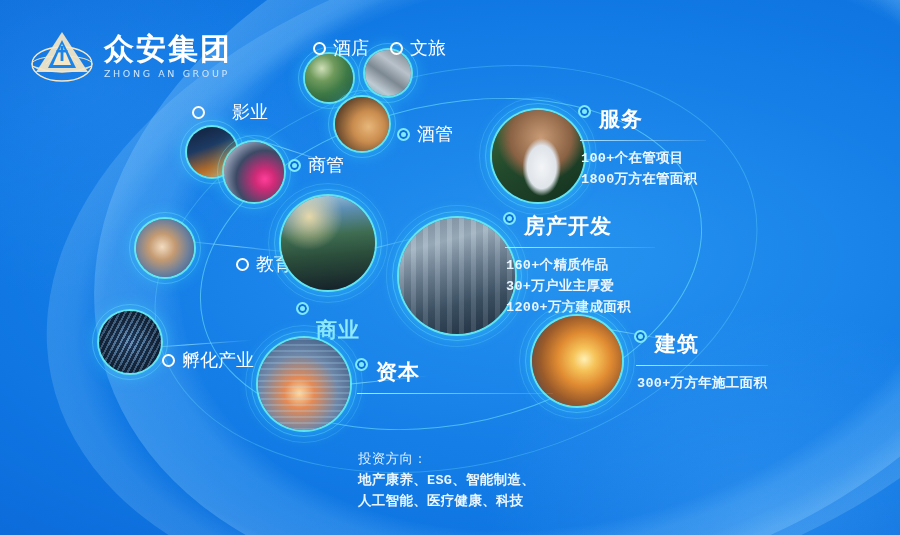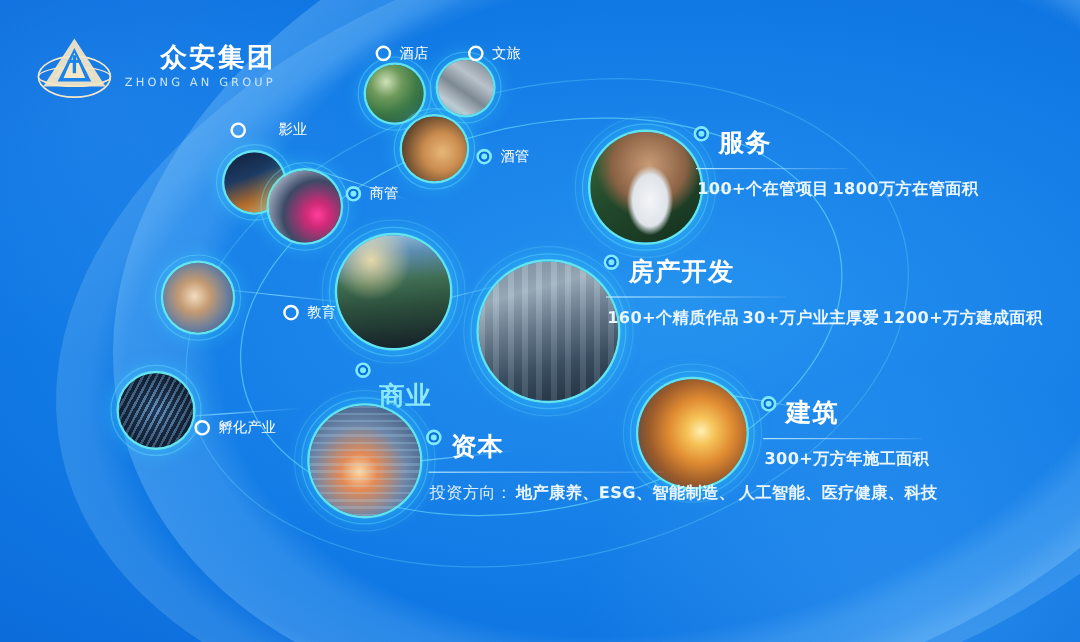--- a/index.html
+++ b/index.html
@@ -56,21 +56,21 @@
   }
   .connector{
     position:absolute;height:1px;pointer-events:none;
     background:linear-gradient(90deg, rgba(140,225,255,0) 0%, rgba(140,225,255,.75) 45%, rgba(140,225,255,0) 100%);
   }
 
   
   .logo{position:absolute;left:30px;top:26px;display:flex;align-items:center;gap:10px;}
   .logo-mark{width:64px;height:60px;flex:0 0 auto;}
   .logo-text{display:flex;flex-direction:column;line-height:1;}
-  .logo-cn{font-size:22px;font-weight:700;color:#ffffff;letter-spacing:2px;text-align:right;}
+  .logo-cn{font-size:30px;font-weight:700;color:#ffffff;letter-spacing:2px;}
   .logo-en{font-size:9.5px;color:#cfe6ff;letter-spacing:2.6px;margin-top:5px;}
 
   
   .node{position:absolute;border-radius:50%;overflow:visible;}
   .node .photo{
     position:absolute;inset:0;border-radius:50%;
     background-size:cover;background-position:center;
     box-shadow:0 0 0 2px rgba(110,240,235,.85), 0 0 16px 4px rgba(60,220,255,.45);
   }
   .node .halo{
@@ -80,34 +80,34 @@
   .node .halo.h1{inset:-7px;}
   .node .halo.h2{inset:-13px;border-color:rgba(130,235,255,.20);}
 
   
   .label{position:absolute;display:flex;align-items:center;gap:7px;white-space:nowrap;}
   .dot{
     width:9px;height:9px;border-radius:50%;flex:0 0 auto;
     border:2px solid #ffffff;background:transparent;
   }
   .dot.cyan{border-color:#7fe9ff;background:#7fe9ff;box-shadow:0 0 0 2px rgba(12,110,220,1) inset;}
-  .lbl-sm{font-size:12px;color:#ffffff;font-weight:500;}
+  .lbl-sm{font-size:18px;color:#ffffff;font-weight:500;}
   .lbl-big{font-size:21px;color:#ffffff;font-weight:700;letter-spacing:1px;}
   .lbl-big.cyan{color:#8fe9ff;margin-top:44px;}
 
   
   .info{position:absolute;}
   .info .head{display:flex;align-items:flex-start;gap:8px;}
   .info .rule{
     height:1px;margin:7px 0 8px 2px;
     background:linear-gradient(90deg, rgba(190,235,255,.95) 0%, rgba(190,235,255,.10) 100%);
   }
-  .info .lines{display:flex;flex-direction:row;gap:3px;padding-left:3px;}
+  .info .lines{display:flex;flex-direction:column;gap:3px;padding-left:3px;font-family:Liberation Mono, monospace;}
   .info .lines span{font-size:13.5px;color:#eaf6ff;font-weight:600;letter-spacing:.3px;}
-  .info .lines span.sub{font-weight:500;color:#ddeeff;}
+  .info .lines span.sub{font-weight:500;color:#ddeeff;margin-top:48px;}
 </style>
 </head>
 <body>
 
 <div id="stage">
 
   <div class="glow-tl"></div>
   <div class="glow-br"></div>
   <div class="band band-outer2"></div>
   <div class="band band-outer"></div>

